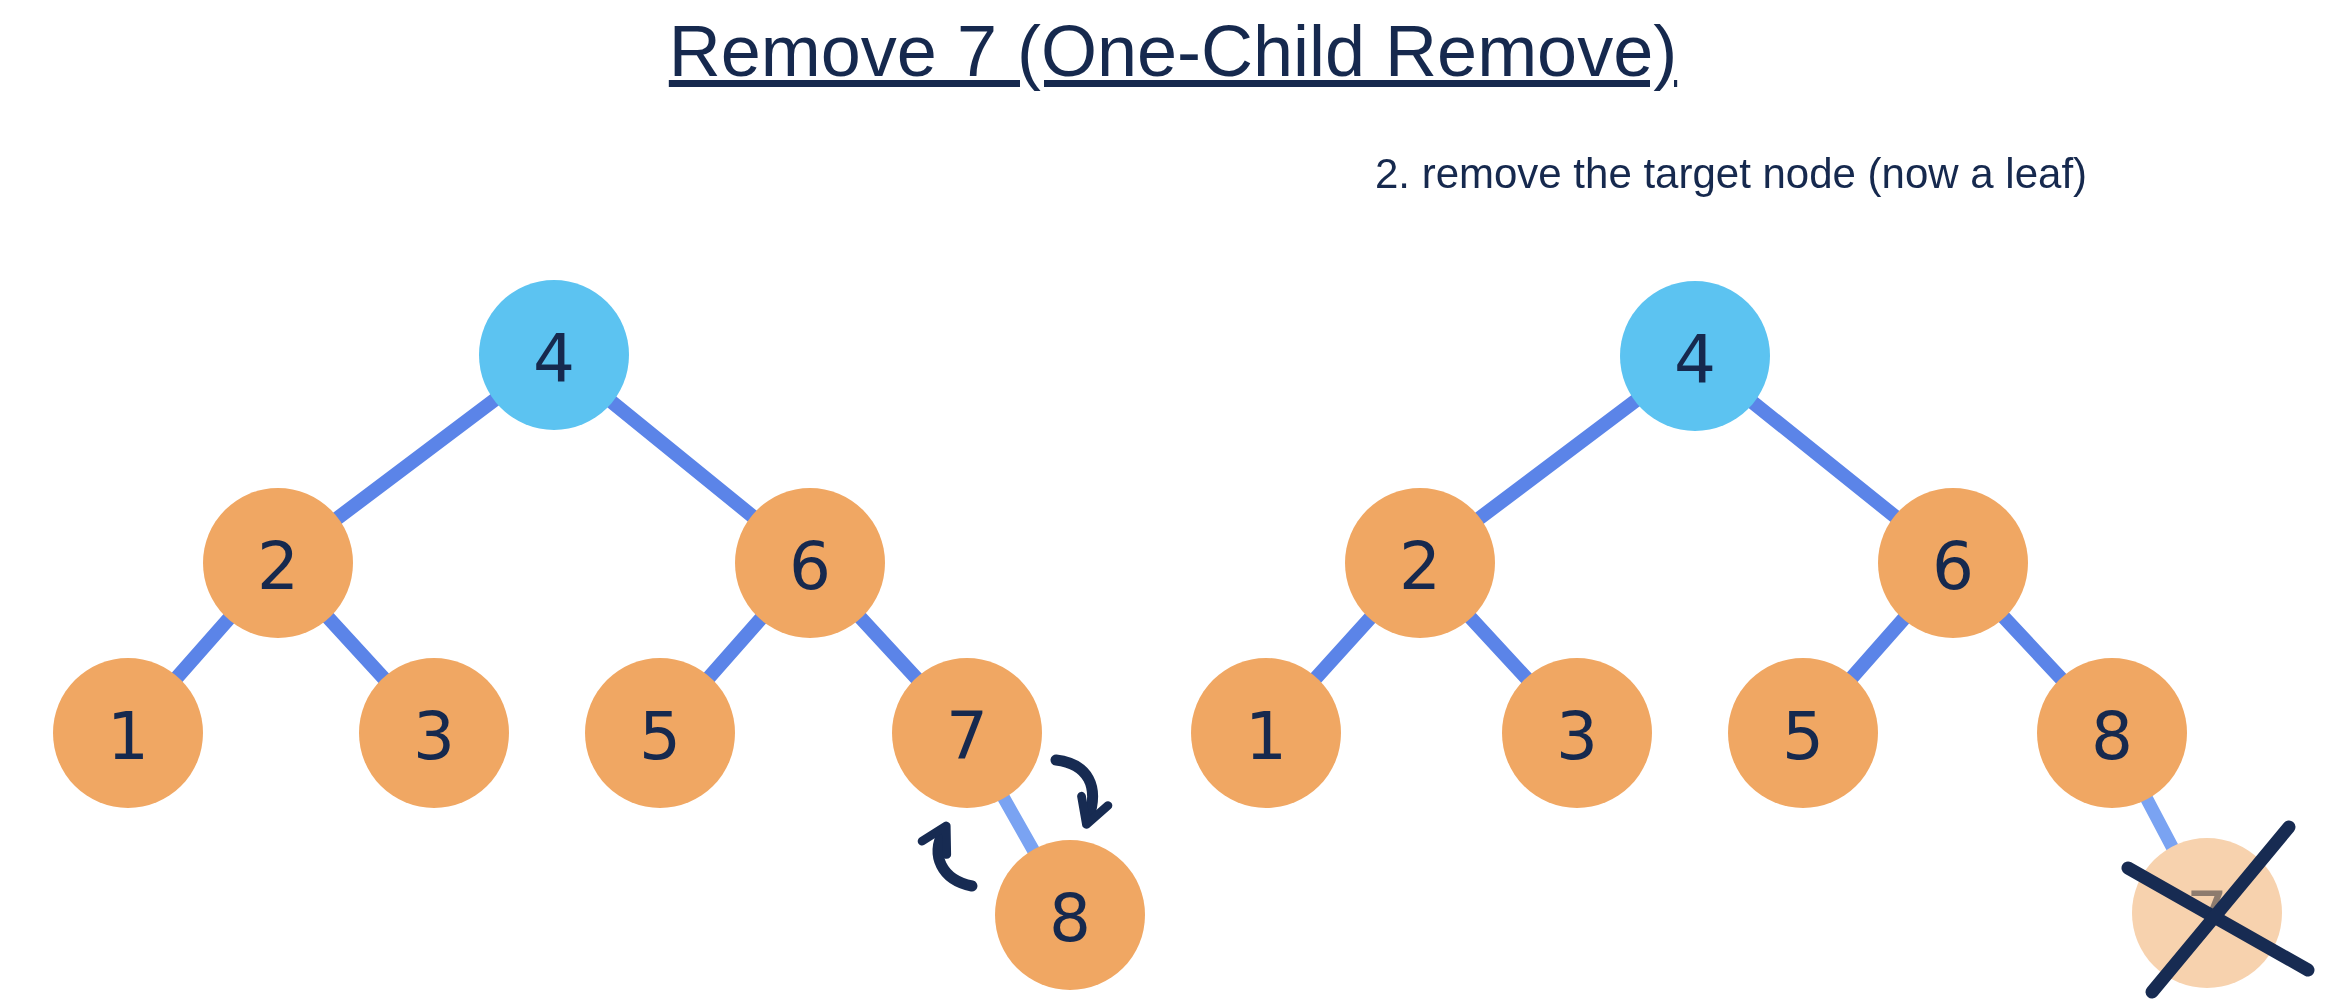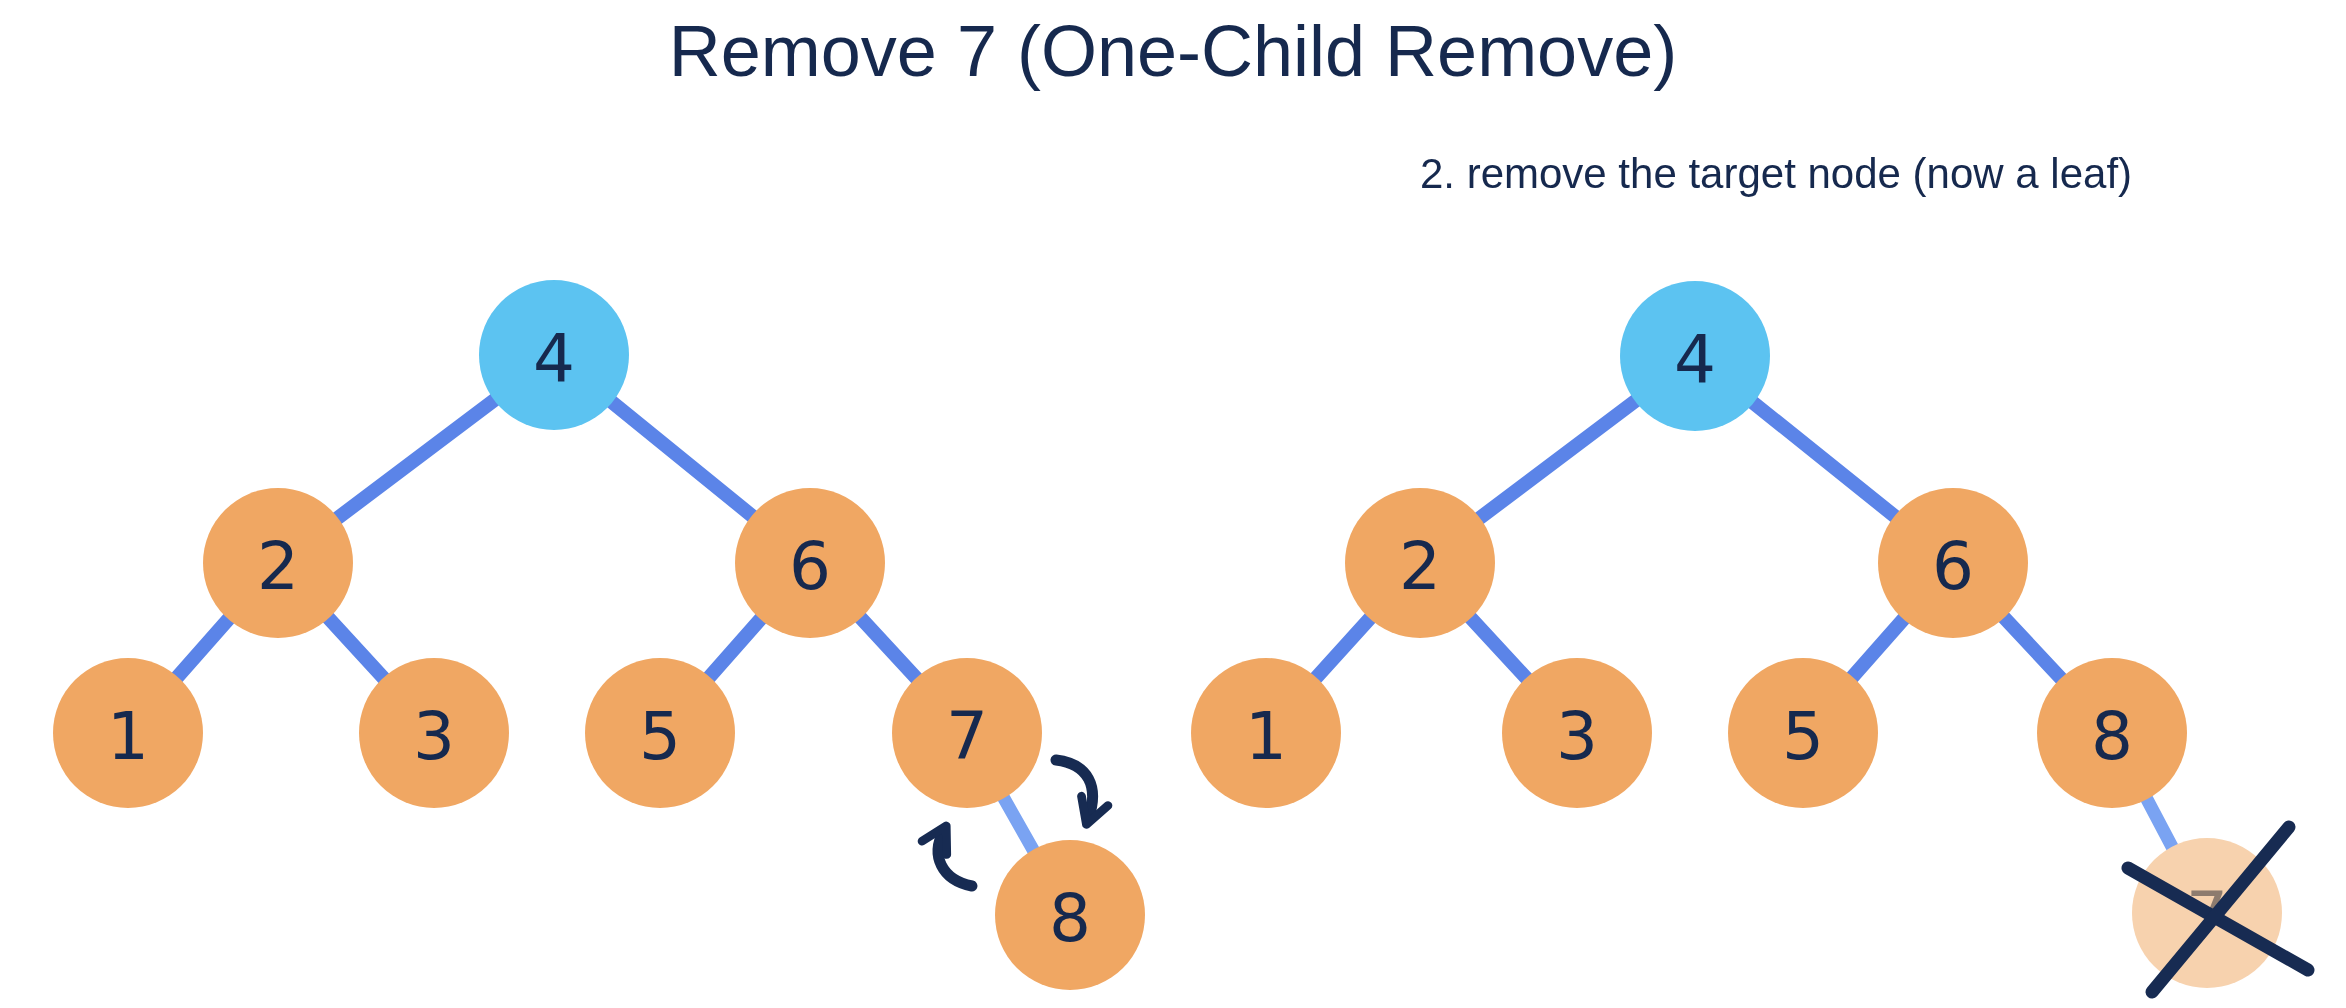--- a/index.html
+++ b/index.html
@@ -22,20 +22,21 @@
     position: absolute;
     top: 10px;
     left: 0;
     width: 100%;
     text-align: center;
     font-size: 72px;
     font-weight: 400;
     color: #16294E;
     letter-spacing: 0px;
     white-space: nowrap;
+    text-decoration: underline;
   }
   .caption {
     position: absolute;
     top: 150px;
     transform: translateX(-50%);
     font-size: 42px;
     font-weight: 400;
     color: #16294E;
     white-space: nowrap;
   }
@@ -53,21 +54,21 @@
     font-weight: 400;
   }
 </style>
 </head>
 <body>
 
 <div class="stage">
   <div class="page-title">Remove 7 (One-Child Remove)</div>
 
 
-  <div class="caption" style="left: 1776px;">2. remove the target node (now a leaf)</div>
+  <div class="caption" style="left: 1731px;">2. remove the target node (now a leaf)</div>
 
   <svg class="diagram" viewBox="0 0 2346 1008">
     <defs>
       <marker id="arrowhead" viewBox="0 0 12 12" refX="8.5" refY="6" markerWidth="3.4" markerHeight="3.4" orient="auto">
         <path id="arrowhead-path" d="M 2 1.5 L 10 6 L 2 10.5" fill="none" stroke-width="2.8" stroke-linecap="round" stroke-linejoin="round" stroke="#172B52"></path>
       </marker>
     </defs>
   <g>
         <line x1="554" y1="355" x2="278" y2="563" stroke="#5B84E8" stroke-width="14" stroke-linecap="round"></line>
         <line x1="554" y1="355" x2="810" y2="563" stroke="#5B84E8" stroke-width="14" stroke-linecap="round"></line>

